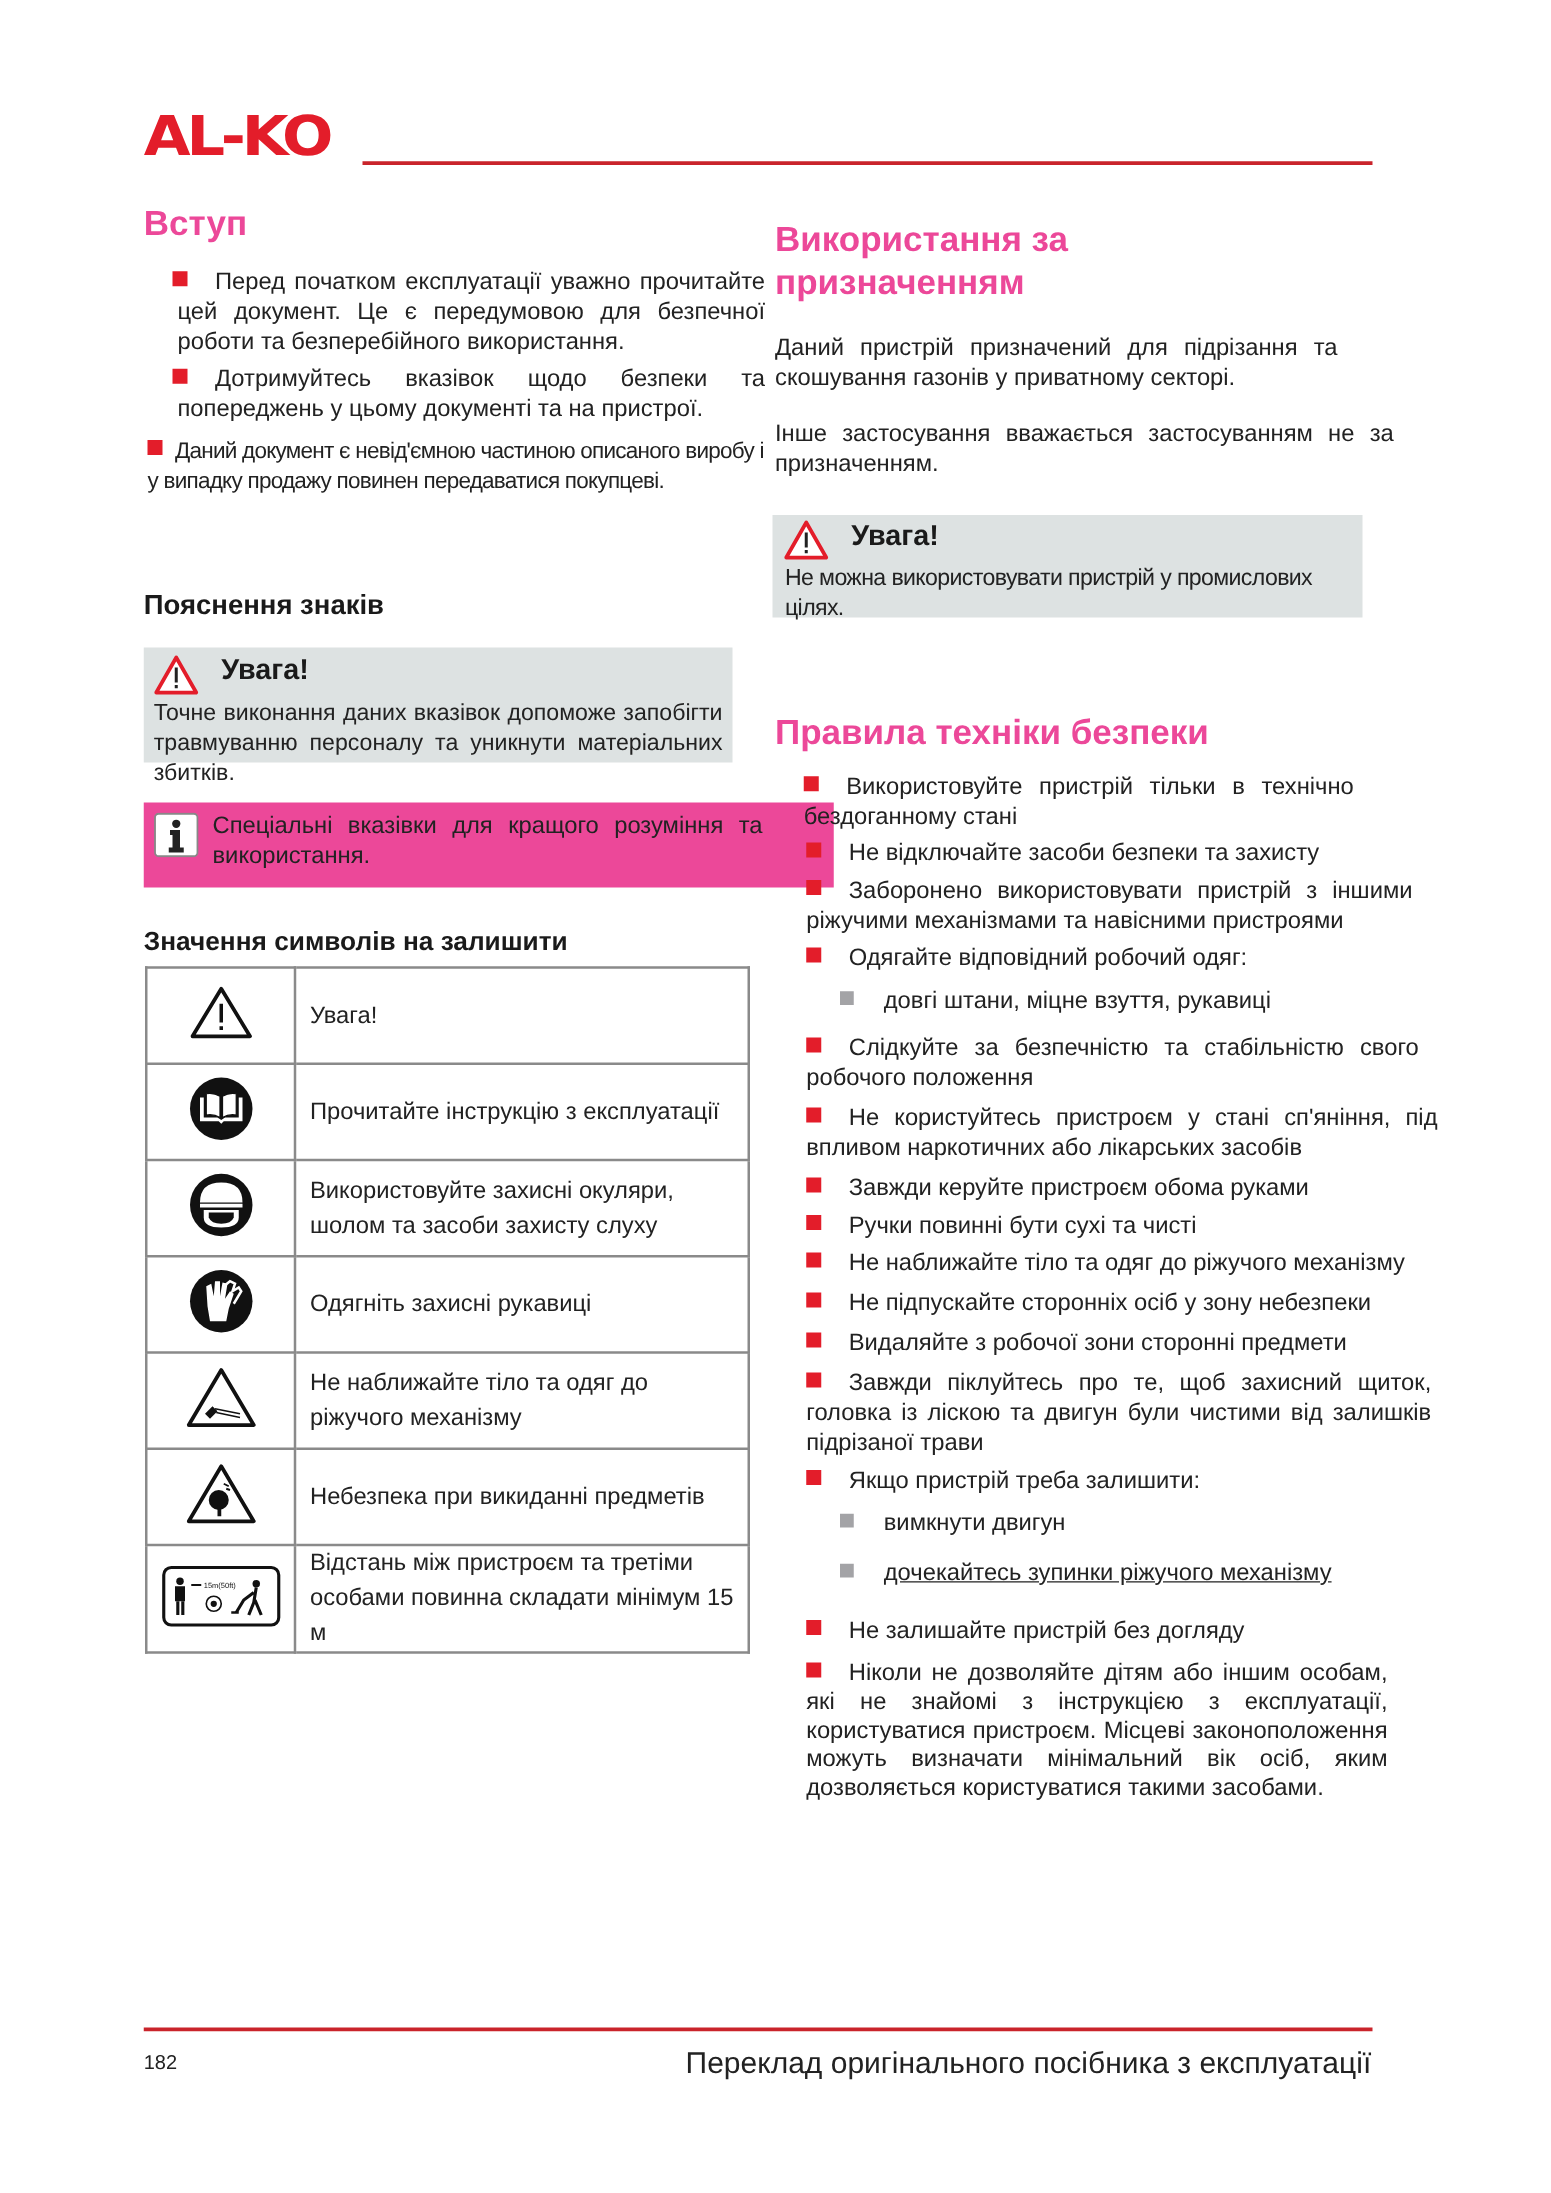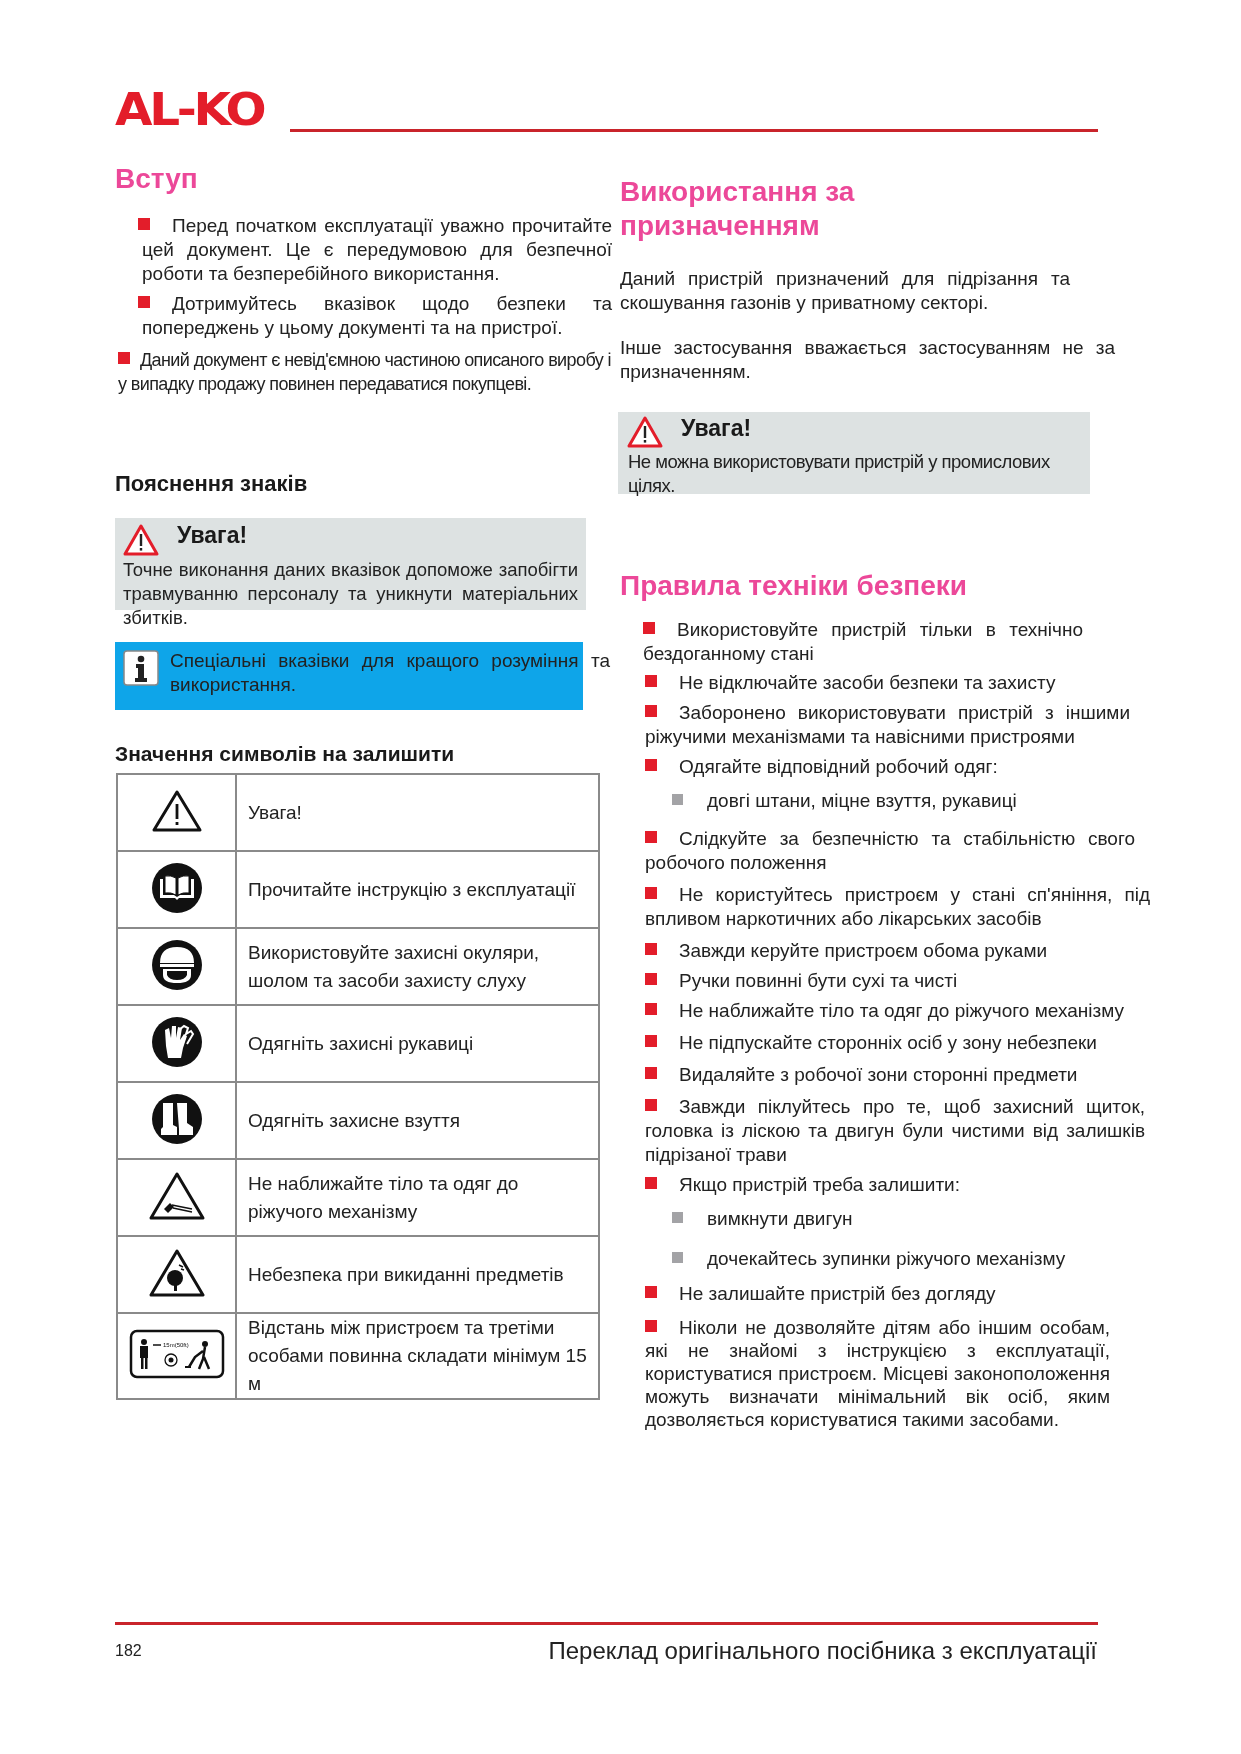--- a/index.html
+++ b/index.html
@@ -51,21 +51,21 @@
 <div class="abs box" style="left:115px;top:518px;width:471px;height:92px;">
   <svg class="abs" style="left:7px;top:5px;" width="38" height="34" viewBox="0 0 38 34">
     <path d="M19 3 L35 31 L3 31 Z" fill="#fff" stroke="#e31d2a" stroke-width="3" stroke-linejoin="round"></path>
     <rect x="17.8" y="11" width="2.4" height="12" fill="#222"></rect>
       <rect x="17.8" y="25" width="2.4" height="2.6" fill="#222"></rect>
   </svg>
   <div class="abs warn-title" style="left:62px;top:4px;">Увага!</div>
   <div class="abs body just" style="left:8px;top:40px;width:455px;font-size:18.5px;">Точне виконання даних вказівок допоможе запобігти травмуванню персоналу та уникнути матеріальних збитків.</div>
 </div>
 
-<div class="abs box" style="left:115px;top:642px;width:468px;height:68px;background:#0ea5e9;">
+<div class="abs box" style="left:115px;top:642px;width:552px;height:68px;background:#ec4899;">
   <svg class="abs" style="left:8px;top:8px;" width="36" height="36" viewBox="0 0 36 36">
     <rect x="1" y="1" width="34" height="34" rx="3" fill="#fff" stroke="#888" stroke-width="1.5"></rect>
     <circle cx="18" cy="9" r="3.3" fill="#222"></circle>
     <path d="M13 14 H21 V28 H24 V32 H12 V28 H15 V18 H13 Z" fill="#222"></path>
   </svg>
   <div class="abs body just" style="left:55px;top:7px;width:440px;">Спеціальні вказівки для кращого розуміння та використання.</div>
 </div>
 
 <h2 class="abs h2" style="left:115px;top:742px;font-size:21px;">Значення символів на залишити</h2>
 
@@ -97,28 +97,20 @@
           </svg></td>
     <td class="tx">Використовуйте захисні окуляри, шолом та засоби захисту слуху</td>
   </tr>
   <tr>
     <td class="ic"><svg width="52" height="52" viewBox="0 0 52 52">
             <circle cx="26" cy="26" r="25" fill="#111"></circle>
             <path d="M14 14 L18 12 L20 22 L21 10 L25 10 L25 22 L27 11 L31 12 L29 24 L33 18 L36 20 L32 32 L30 42 H17 L15 30 Z" fill="#fff"></path>
             <path d="M28 14 L33 10 L37 12 L35 18 L40 15 L42 18 L36 28" fill="none" stroke="#fff" stroke-width="2"></path>
           </svg></td>
     <td class="tx">Одягніть захисні рукавиці</td>
-  </tr>
-  <tr>
-    <td class="ic"><svg width="52" height="52" viewBox="0 0 52 52">
-            <circle cx="26" cy="26" r="25" fill="#111"></circle>
-            <path d="M12 10 H22 V32 L26 34 V42 H10 V36 L12 34 Z" fill="#fff"></path>
-            <path d="M26 10 H36 V30 L42 34 V42 H28 V36 Z" fill="#fff"></path>
-          </svg></td>
-    <td class="tx">Одягніть захисне взуття</td>
   </tr>
   <tr>
     <td class="ic"><svg width="58" height="50" viewBox="0 0 58 50">
             <path d="M29 3 L55 47 L3 47 Z" fill="none" stroke="#111" stroke-width="3" stroke-linejoin="round"></path>
             <path d="M16 38 L22 32 L26 36 L20 42 Z" fill="#111"></path>
             <path d="M24 34 L44 38 M25 37 L44 41" stroke="#111" stroke-width="1.3"></path>
           </svg></td>
     <td class="tx">Не наближайте тіло та одяг до ріжучого механізму</td>
   </tr>
   <tr>
@@ -179,20 +171,20 @@
   <div class="just" style="margin-bottom:8px;width:490px;"><span class="sq-red"></span><span>Слідкуйте за безпечністю та стабільністю свого робочого положення</span></div>
   <div class="just" style="margin-bottom:8px;width:505px;"><span class="sq-red"></span><span>Не користуйтесь пристроєм у стані сп'яніння, під впливом наркотичних або лікарських засобів</span></div>
   <div style="margin-bottom:6px;"><span class="sq-red"></span><span>Завжди керуйте пристроєм обома руками</span></div>
   <div style="margin-bottom:6px;"><span class="sq-red"></span><span>Ручки повинні бути сухі та чисті</span></div>
   <div style="margin-bottom:8px;"><span class="sq-red"></span><span>Не наближайте тіло та одяг до ріжучого механізму</span></div>
   <div style="margin-bottom:8px;"><span class="sq-red"></span><span>Не підпускайте сторонніх осіб у зону небезпеки</span></div>
   <div style="margin-bottom:8px;"><span class="sq-red"></span><span>Видаляйте з робочої зони сторонні предмети</span></div>
   <div class="just" style="margin-bottom:6px;width:500px;"><span class="sq-red"></span><span>Завжди піклуйтесь про те, щоб захисний щиток, головка із ліскою та двигун були чистими від залишків підрізаної трави</span></div>
   <div style="margin-bottom:10px;"><span class="sq-red"></span><span>Якщо пристрій треба залишити:</span></div>
   <div style="margin-left:27px;margin-bottom:16px;"><span class="sq-grey"></span><span>вимкнути двигун</span></div>
-  <div style="margin-left:27px;margin-bottom:11px;"><span class="sq-grey"></span><span>дочекайтесь зупинки ріжучого механізму</span></div>
+  <div style="margin-left:27px;margin-bottom:22px;text-decoration:underline;"><span class="sq-grey"></span><span>дочекайтесь зупинки ріжучого механізму</span></div>
   <div style="margin-bottom:10px;"><span class="sq-red"></span><span>Не залишайте пристрій без догляду</span></div>
   <div class="just" style="width:465px;line-height:23px;"><span class="sq-red"></span><span>Ніколи не дозволяйте дітям або іншим особам, які не знайомі з інструкцією з експлуатації, користуватися пристроєм. Місцеві законоположення можуть визначати мінімальний вік осіб, яким дозволяється користуватися такими засобами.</span></div>
 </div>
 
 <div class="abs botline"></div>
 <div class="abs footer-num">182</div>
 <div class="abs footer-title">Переклад оригінального посібника з експлуатації</div>
 
 </body></html>

